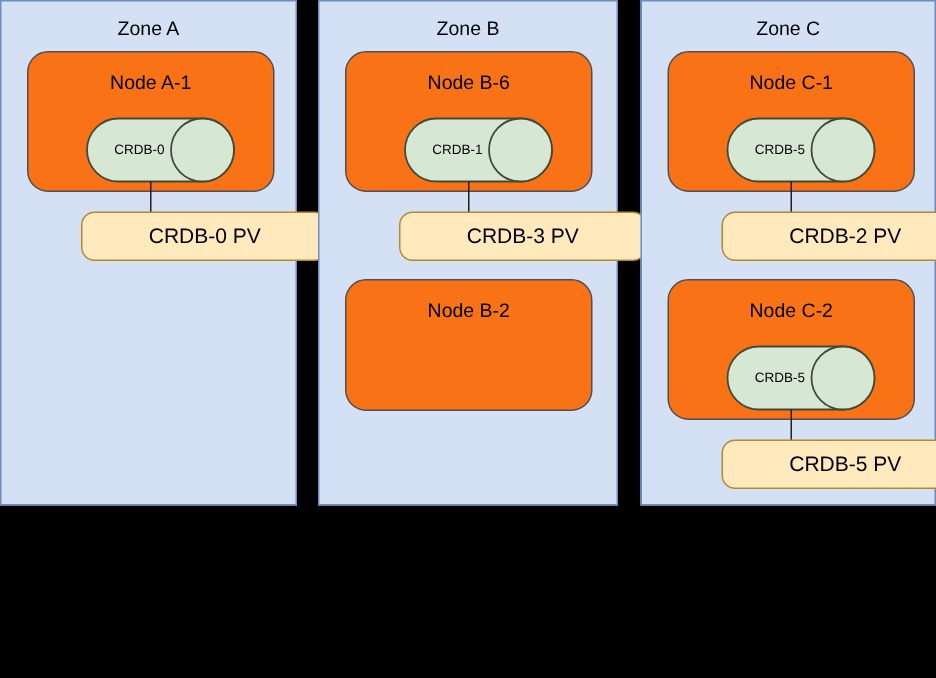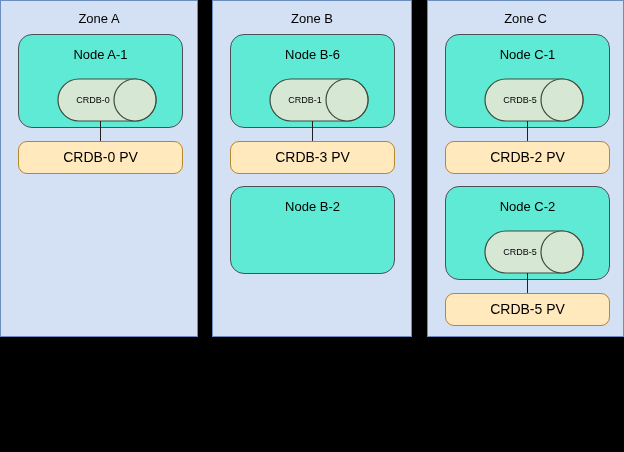--- a/index.html
+++ b/index.html
@@ -37,21 +37,21 @@
     right: 0;
     top: 10px;
     text-align: center;
     font-size: 13px;
     color: #000000;
     line-height: 16px;
   }
 
   .node {
     position: absolute;
-    background: #5eead4;
+    background: #f97316;
     border: 1px solid #4f4f57;
     border-radius: 14px;
     box-sizing: border-box;
   }
 
   .node-title {
     position: absolute;
     left: 0;
     right: 0;
     top: 12px;
@@ -84,20 +84,21 @@
 
   .pv {
     position: absolute;
     background: #ffe9bd;
     border: 1px solid #b5872e;
     border-radius: 9px;
     box-sizing: border-box;
     display: flex;
     align-items: center;
     justify-content: center;
+    margin-left: 36px;
   }
   .pv-label {
     font-size: 14px;
     color: #000000;
     line-height: 17px;
   }
 
   .connector {
     position: absolute;
     width: 1px;

